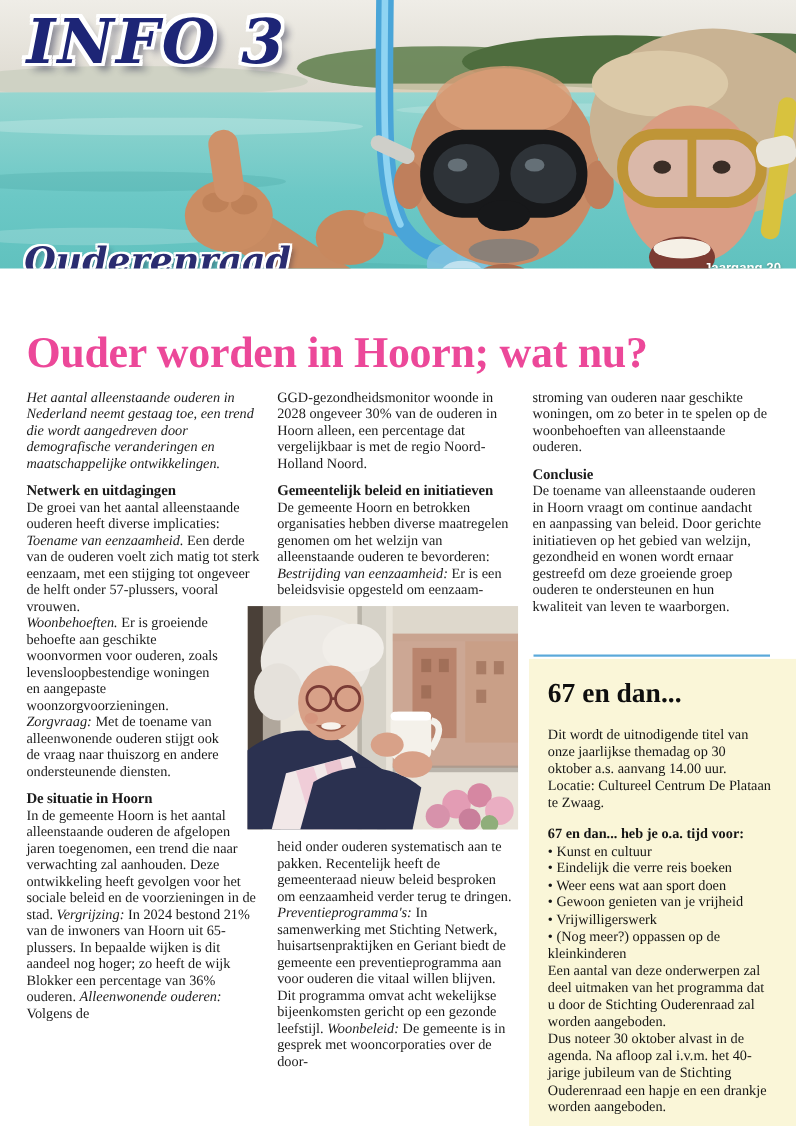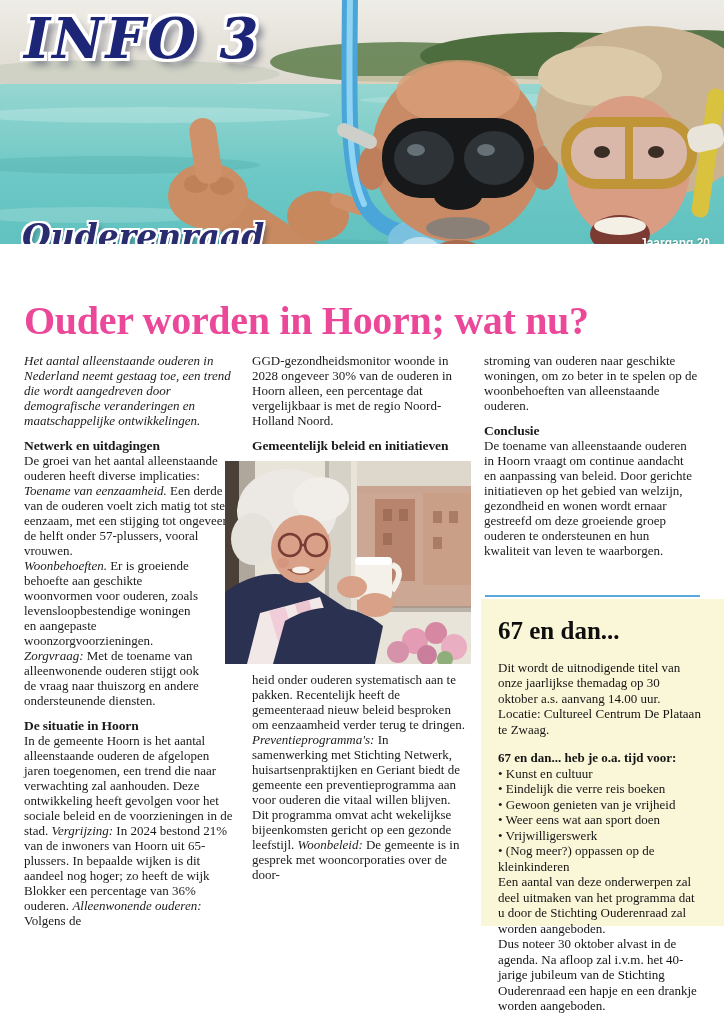--- a/index.html
+++ b/index.html
@@ -60,21 +60,21 @@
   .col p { margin:0; }
   .intro { font-style:italic; }
   h3.sec { font-size:13.5px; line-height:15px; font-weight:bold; margin:10px 0 0 0; letter-spacing:-.1px; }
   .narrow { padding-right:36px; }
   .photo { width:246px; height:203px; margin:8px 0 8px -27px; background:#e9e4da; }
   .photo svg { display:block; }
 
   .rule { position:absolute; left:485px; top:595px; width:215px; height:2px; background:#5aa9da; }
 
   .infobox {
-    position:absolute; left:481px; top:599px; width:243px; height:327px;
+    position:absolute; left:481px; top:599px; width:243px; height:425px;
     background:#faf6d8; padding:12px 22px 0 17px;
     font-size:13px; line-height:15.5px; color:#151515;
   }
   .infobox h2 { font-size:25px; line-height:1.1; font-weight:bold; margin:6px 0 15px 0; color:#0e0e0e; }
   .infobox p { margin:0; }
   .list-heading { font-weight:bold; margin-top:13px; }
   .bullet-line { }
 </style>
 </head>
 <body>
@@ -174,20 +174,21 @@
     <h3 class="sec">Netwerk en uitdagingen</h3>
     <p><span>De groei van het aantal alleenstaande ouderen heeft diverse implicaties: </span><i>Toename van eenzaamheid.</i><span> Een derde van de ouderen voelt zich matig tot sterk eenzaam, met een stijging tot ongeveer de helft onder 57-plussers, vooral vrouwen.</span></p>
     <p class="narrow"><i>Woonbehoeften.</i><span> Er is groeiende behoefte aan geschikte woonvormen voor ouderen, zoals levensloopbestendige woningen en aangepaste woonzorgvoorzieningen. </span><i>Zorgvraag:</i><span> Met de toename van alleenwonende ouderen stijgt ook de vraag naar thuiszorg en andere ondersteunende diensten.</span></p>
     <h3 class="sec">De situatie in Hoorn</h3>
     <p><span>In de gemeente Hoorn is het aantal alleenstaande ouderen de afgelopen jaren toegenomen, een trend die naar verwachting zal aanhouden. Deze ontwikkeling heeft gevolgen voor het sociale beleid en de voorzieningen in de stad. </span><i>Vergrijzing:</i><span> In 2024 bestond 21% van de inwoners van Hoorn uit 65-plussers. In bepaalde wijken is dit aandeel nog hoger; zo heeft de wijk Blokker een percentage van 36% ouderen. </span><i>Alleenwonende ouderen:</i><span> Volgens de</span></p>
   </div>
 
   <div class="col col-2">
     <p><span>GGD-gezondheidsmonitor woonde in 2028 ongeveer 30% van de ouderen in Hoorn alleen, een percentage dat vergelijkbaar is met de regio Noord-Holland Noord.</span></p>
     <h3 class="sec">Gemeentelijk beleid en initiatieven</h3>
+    <p><span>De gemeente Hoorn en betrokken organisaties hebben diverse maatregelen genomen om het welzijn van alleenstaande ouderen te bevorderen: </span><i>Bestrijding van eenzaamheid:</i><span> Er is een beleidsvisie opgesteld om eenzaam-</span></p>
 
     <div class="photo">
       <svg width="246" height="203" viewBox="0 0 246 203">
         <rect x="0" y="0" width="246" height="203" fill="#e9e4da"></rect>
         <rect x="132" y="0" width="114" height="32" fill="#ded8cc"></rect>
         <rect x="132" y="25" width="114" height="122" fill="#c2937c" opacity=".75"></rect>
         <rect x="150" y="38" width="40" height="82" fill="#b0755c" opacity=".7"></rect>
         <rect x="198" y="32" width="48" height="92" fill="#c89b82" opacity=".7"></rect>
         <rect x="158" y="48" width="9" height="12" fill="#8a5a44" opacity=".5"></rect>
         <rect x="174" y="48" width="9" height="12" fill="#8a5a44" opacity=".5"></rect>
@@ -244,21 +245,21 @@
   </div>
 
   <div class="rule"></div>
 
   <div class="infobox">
     <h2>67 en dan...</h2>
     <p>Dit wordt de uitnodigende titel van onze jaarlijkse themadag op 30 oktober a.s. aanvang 14.00 uur. Locatie: Cultureel Centrum De Plataan te Zwaag.</p>
     <div class="list-heading">67 en dan... heb je o.a. tijd voor:</div>
     <div class="bullet-line"><span>•</span> <span>Kunst en cultuur</span></div>
     <div class="bullet-line"><span>•</span> <span>Eindelijk die verre reis boeken</span></div>
+    <div class="bullet-line"><span>•</span> <span>Weer eens wat aan sport doen</span></div>
     <div class="bullet-line"><span>•</span> <span>Gewoon genieten van je vrijheid</span></div>
-    <div class="bullet-line"><span>•</span> <span>Weer eens wat aan sport doen</span></div>
     <div class="bullet-line"><span>•</span> <span>Vrijwilligerswerk</span></div>
     <div class="bullet-line"><span>•</span> <span>(Nog meer?) oppassen op de kleinkinderen</span></div>
     <p>Een aantal van deze onderwerpen zal deel uitmaken van het programma dat u door de Stichting Ouderenraad zal worden aangeboden.</p>
     <p>Dus noteer 30 oktober alvast in de agenda. Na afloop zal i.v.m. het 40-jarige jubileum van de Stichting Ouderenraad een hapje en een drankje worden aangeboden.</p>
   </div>
 
 </div>
 
 </body></html>

